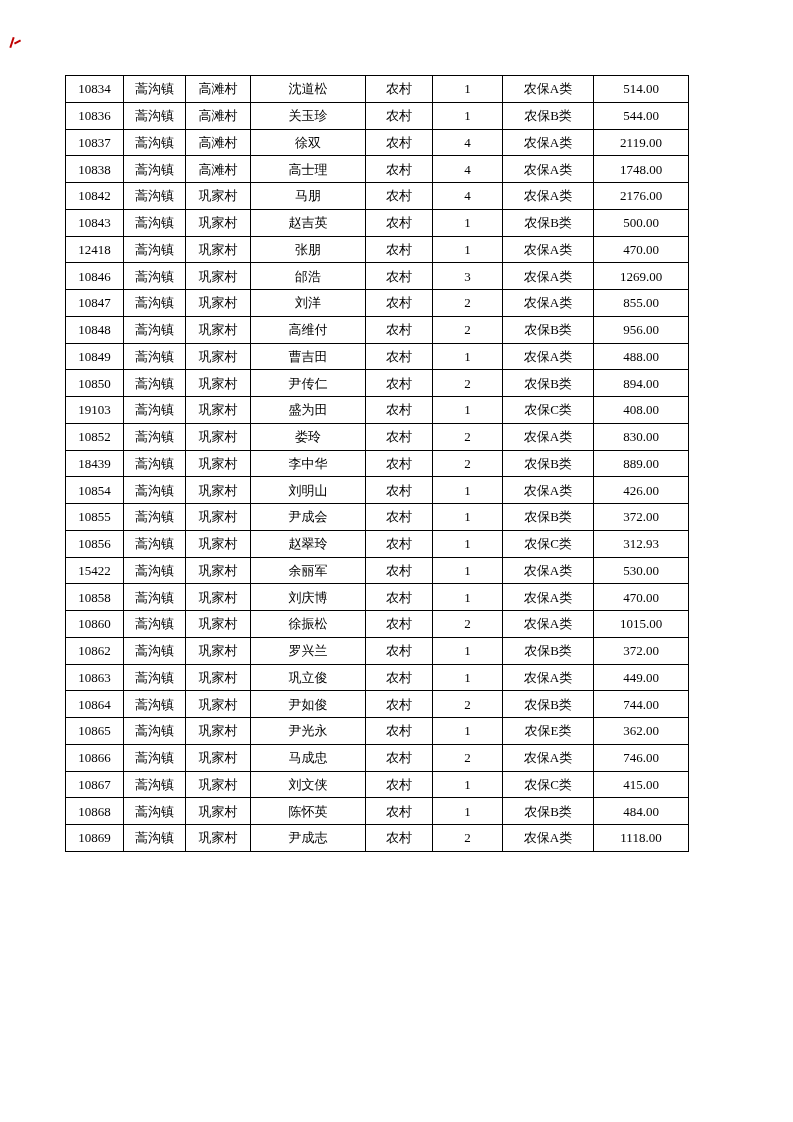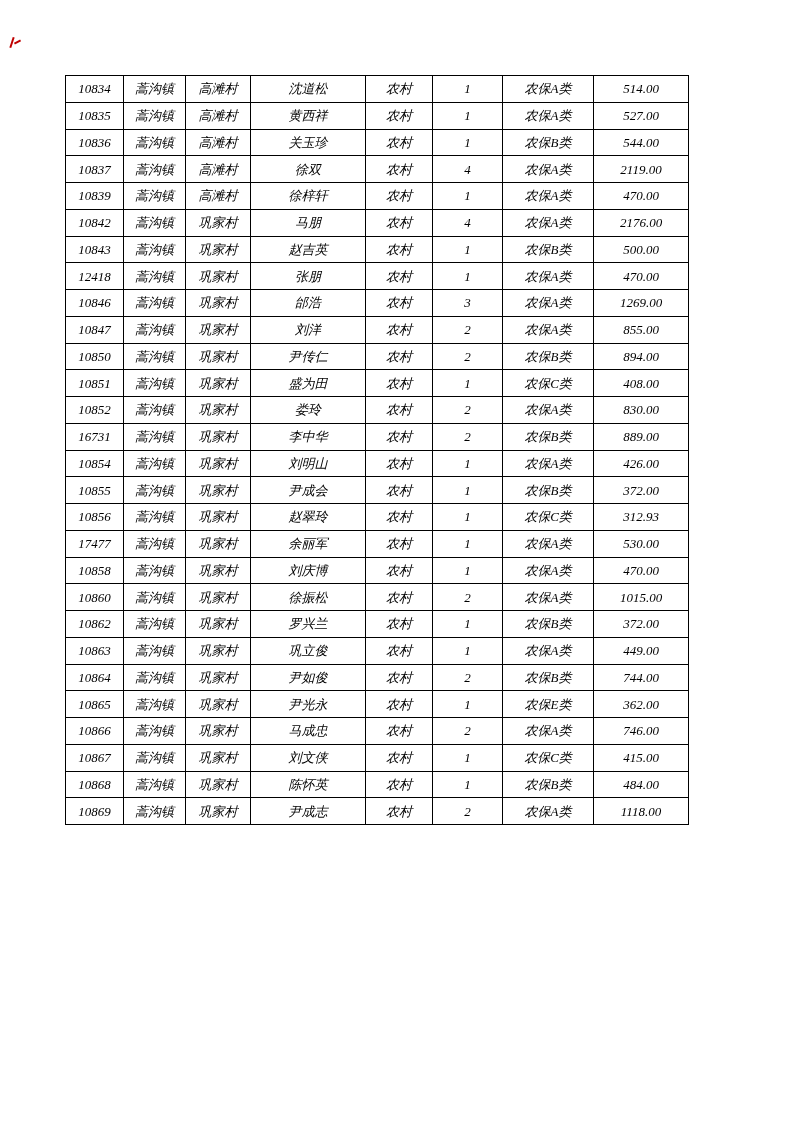--- a/index.html
+++ b/index.html
@@ -40,21 +40,20 @@
   table.data-table {
     position: absolute;
     left: 65px;
     top: 75px;
     border-collapse: collapse;
     table-layout: fixed;
     width: 623px;
   }
   table.data-table tr {
     height: 26.75px;
-    font-style: italic;
   }
   table.data-table td {
     border: 1px solid #000;
     font-size: 13px;
     line-height: 1;
     text-align: center;
     vertical-align: middle;
     padding: 0 2px;
     white-space: nowrap;
     overflow: hidden;
@@ -92,141 +91,151 @@
         <td>10834</td>
         <td>蒿沟镇</td>
         <td>高滩村</td>
         <td>沈道松</td>
         <td>农村</td>
         <td>1</td>
         <td>农保A类</td>
         <td>514.00</td>
       </tr>
       <tr>
-        <td>10835</td>
-        <td>蒿沟镇</td>
-        <td>高滩村</td>
-        <td>黄西祥</td>
-        <td>农村</td>
-        <td>1</td>
-        <td>农保A类</td>
-        <td>527.00</td>
-      </tr>
-      <tr>
         <td>10836</td>
         <td>蒿沟镇</td>
         <td>高滩村</td>
         <td>关玉珍</td>
         <td>农村</td>
         <td>1</td>
         <td>农保B类</td>
         <td>544.00</td>
       </tr>
       <tr>
         <td>10837</td>
         <td>蒿沟镇</td>
         <td>高滩村</td>
         <td>徐双</td>
         <td>农村</td>
         <td>4</td>
         <td>农保A类</td>
         <td>2119.00</td>
       </tr>
       <tr>
-        <td>10839</td>
+        <td>10838</td>
         <td>蒿沟镇</td>
         <td>高滩村</td>
-        <td>徐梓轩</td>
+        <td>高士理</td>
+        <td>农村</td>
+        <td>4</td>
+        <td>农保A类</td>
+        <td>1748.00</td>
+      </tr>
+      <tr>
+        <td>10842</td>
+        <td>蒿沟镇</td>
+        <td>巩家村</td>
+        <td>马朋</td>
+        <td>农村</td>
+        <td>4</td>
+        <td>农保A类</td>
+        <td>2176.00</td>
+      </tr>
+      <tr>
+        <td>10843</td>
+        <td>蒿沟镇</td>
+        <td>巩家村</td>
+        <td>赵吉英</td>
+        <td>农村</td>
+        <td>1</td>
+        <td>农保B类</td>
+        <td>500.00</td>
+      </tr>
+      <tr>
+        <td>12418</td>
+        <td>蒿沟镇</td>
+        <td>巩家村</td>
+        <td>张朋</td>
         <td>农村</td>
         <td>1</td>
         <td>农保A类</td>
         <td>470.00</td>
       </tr>
       <tr>
-        <td>10842</td>
-        <td>蒿沟镇</td>
-        <td>巩家村</td>
-        <td>马朋</td>
-        <td>农村</td>
-        <td>4</td>
-        <td>农保A类</td>
-        <td>2176.00</td>
-      </tr>
-      <tr>
-        <td>10843</td>
-        <td>蒿沟镇</td>
-        <td>巩家村</td>
-        <td>赵吉英</td>
-        <td>农村</td>
-        <td>1</td>
-        <td>农保B类</td>
-        <td>500.00</td>
-      </tr>
-      <tr>
-        <td>12418</td>
-        <td>蒿沟镇</td>
-        <td>巩家村</td>
-        <td>张朋</td>
-        <td>农村</td>
-        <td>1</td>
-        <td>农保A类</td>
-        <td>470.00</td>
-      </tr>
-      <tr>
         <td>10846</td>
         <td>蒿沟镇</td>
         <td>巩家村</td>
         <td>邰浩</td>
         <td>农村</td>
         <td>3</td>
         <td>农保A类</td>
         <td>1269.00</td>
       </tr>
       <tr>
         <td>10847</td>
         <td>蒿沟镇</td>
         <td>巩家村</td>
         <td>刘洋</td>
         <td>农村</td>
         <td>2</td>
         <td>农保A类</td>
         <td>855.00</td>
       </tr>
       <tr>
+        <td>10848</td>
+        <td>蒿沟镇</td>
+        <td>巩家村</td>
+        <td>高维付</td>
+        <td>农村</td>
+        <td>2</td>
+        <td>农保B类</td>
+        <td>956.00</td>
+      </tr>
+      <tr>
+        <td>10849</td>
+        <td>蒿沟镇</td>
+        <td>巩家村</td>
+        <td>曹吉田</td>
+        <td>农村</td>
+        <td>1</td>
+        <td>农保A类</td>
+        <td>488.00</td>
+      </tr>
+      <tr>
         <td>10850</td>
         <td>蒿沟镇</td>
         <td>巩家村</td>
         <td>尹传仁</td>
         <td>农村</td>
         <td>2</td>
         <td>农保B类</td>
         <td>894.00</td>
       </tr>
       <tr>
-        <td>10851</td>
+        <td>19103</td>
         <td>蒿沟镇</td>
         <td>巩家村</td>
         <td>盛为田</td>
         <td>农村</td>
         <td>1</td>
         <td>农保C类</td>
         <td>408.00</td>
       </tr>
       <tr>
         <td>10852</td>
         <td>蒿沟镇</td>
         <td>巩家村</td>
         <td>娄玲</td>
         <td>农村</td>
         <td>2</td>
         <td>农保A类</td>
         <td>830.00</td>
       </tr>
       <tr>
-        <td>16731</td>
+        <td>18439</td>
         <td>蒿沟镇</td>
         <td>巩家村</td>
         <td>李中华</td>
         <td>农村</td>
         <td>2</td>
         <td>农保B类</td>
         <td>889.00</td>
       </tr>
       <tr>
         <td>10854</td>
@@ -252,21 +261,21 @@
         <td>10856</td>
         <td>蒿沟镇</td>
         <td>巩家村</td>
         <td>赵翠玲</td>
         <td>农村</td>
         <td>1</td>
         <td>农保C类</td>
         <td>312.93</td>
       </tr>
       <tr>
-        <td>17477</td>
+        <td>15422</td>
         <td>蒿沟镇</td>
         <td>巩家村</td>
         <td>余丽军</td>
         <td>农村</td>
         <td>1</td>
         <td>农保A类</td>
         <td>530.00</td>
       </tr>
       <tr>
         <td>10858</td>

